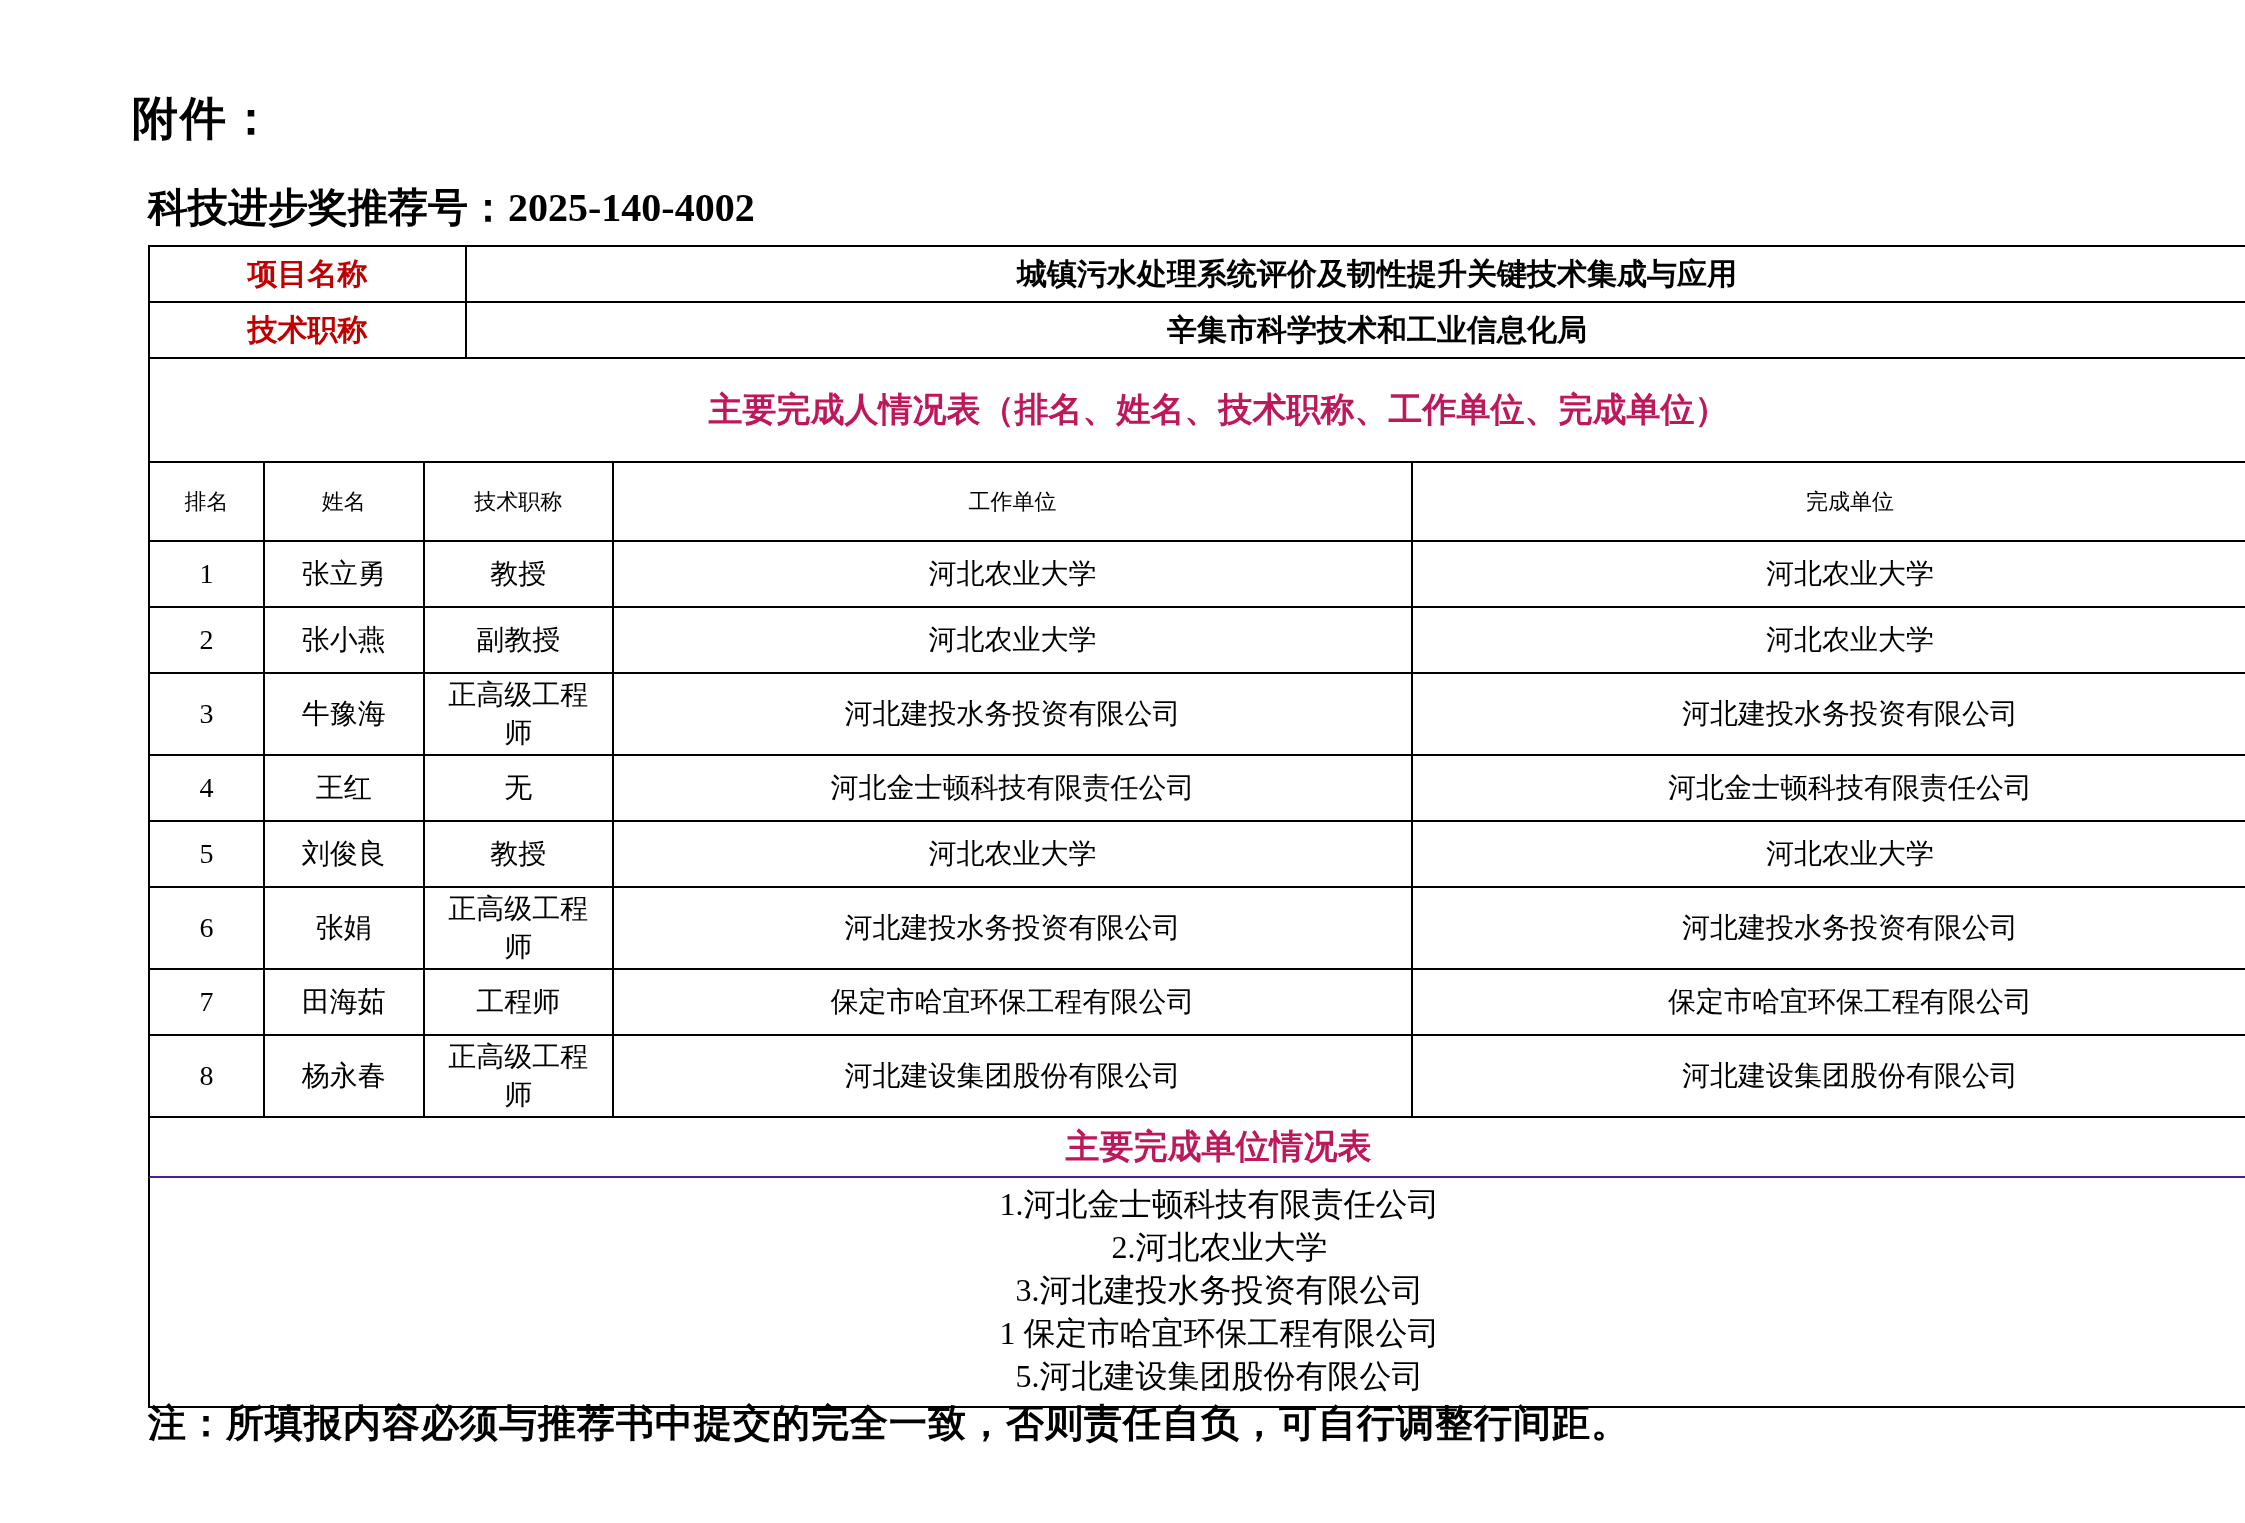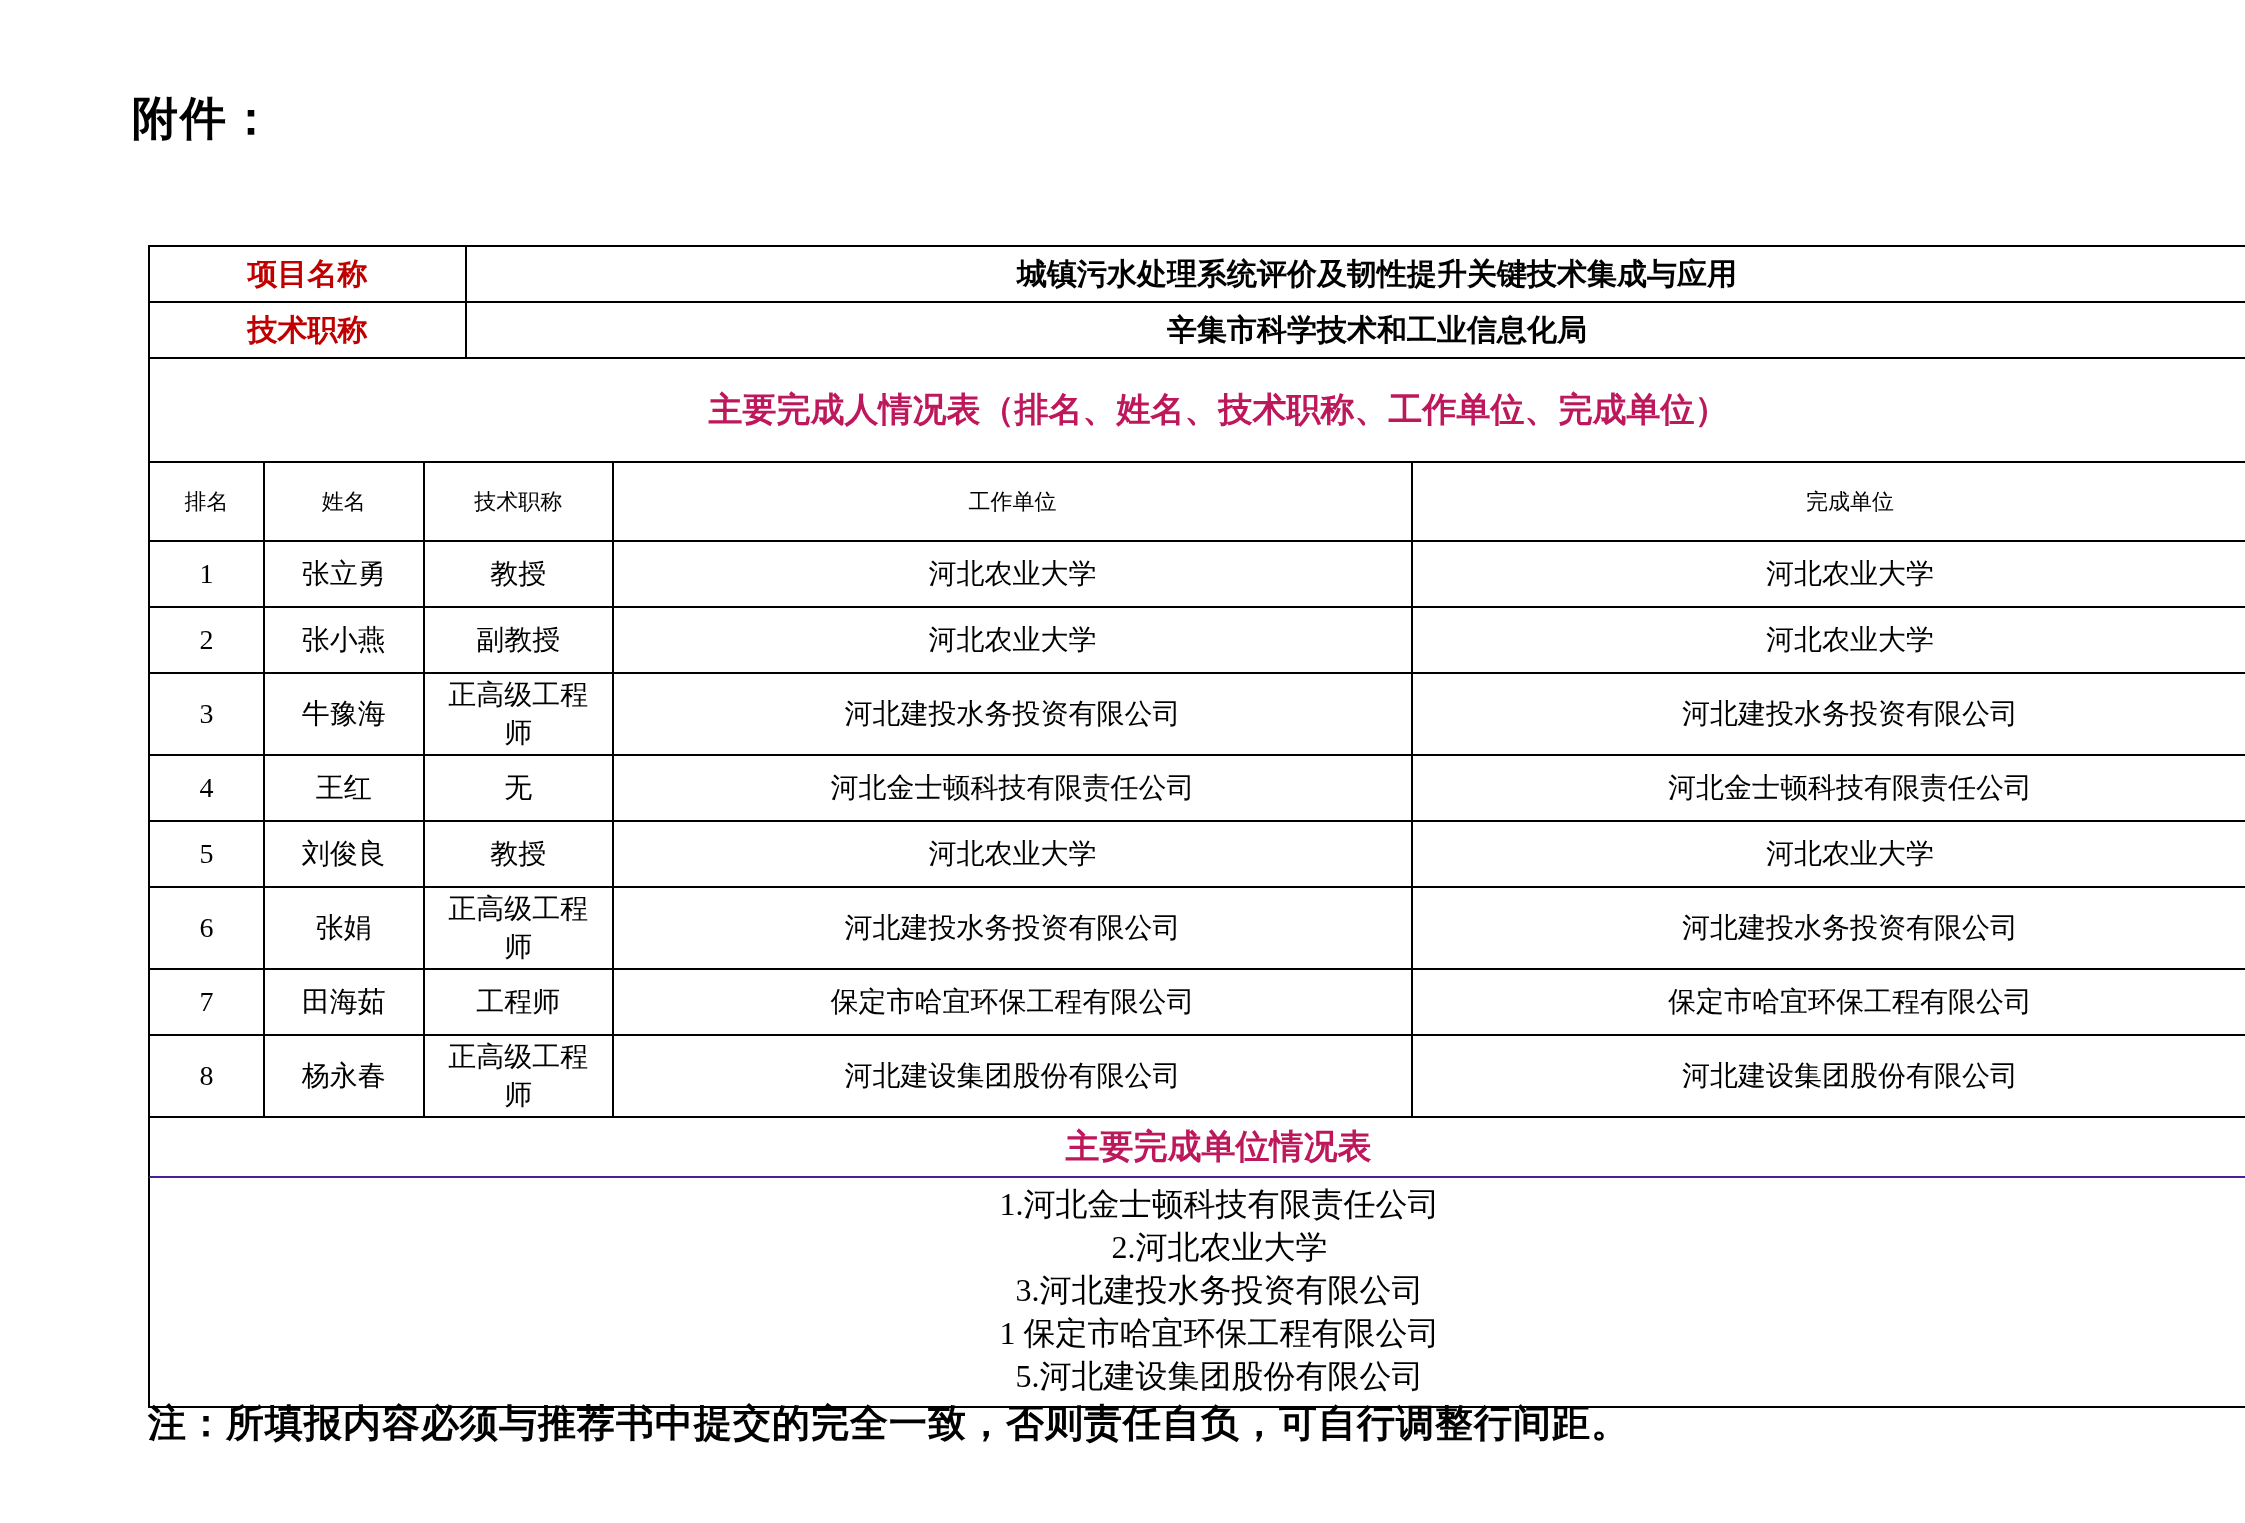--- a/index.html
+++ b/index.html
@@ -59,20 +59,21 @@
     font-weight:bold; font-size:38px; letter-spacing:1px;
   }
 </style>
 </head>
 <body>
 
 <div class="page">
 
   <div class="attachment">附件：</div>
 
+  <div class="ref-line"><span>科技进步奖推荐号：</span><span class="num">2025-140-4002</span></div>
 
   <div class="doc-table">
 
     <table class="meta">
       <colgroup>
           <col style="width:317px">
           <col>
         </colgroup>
       <tbody>
           <tr>

